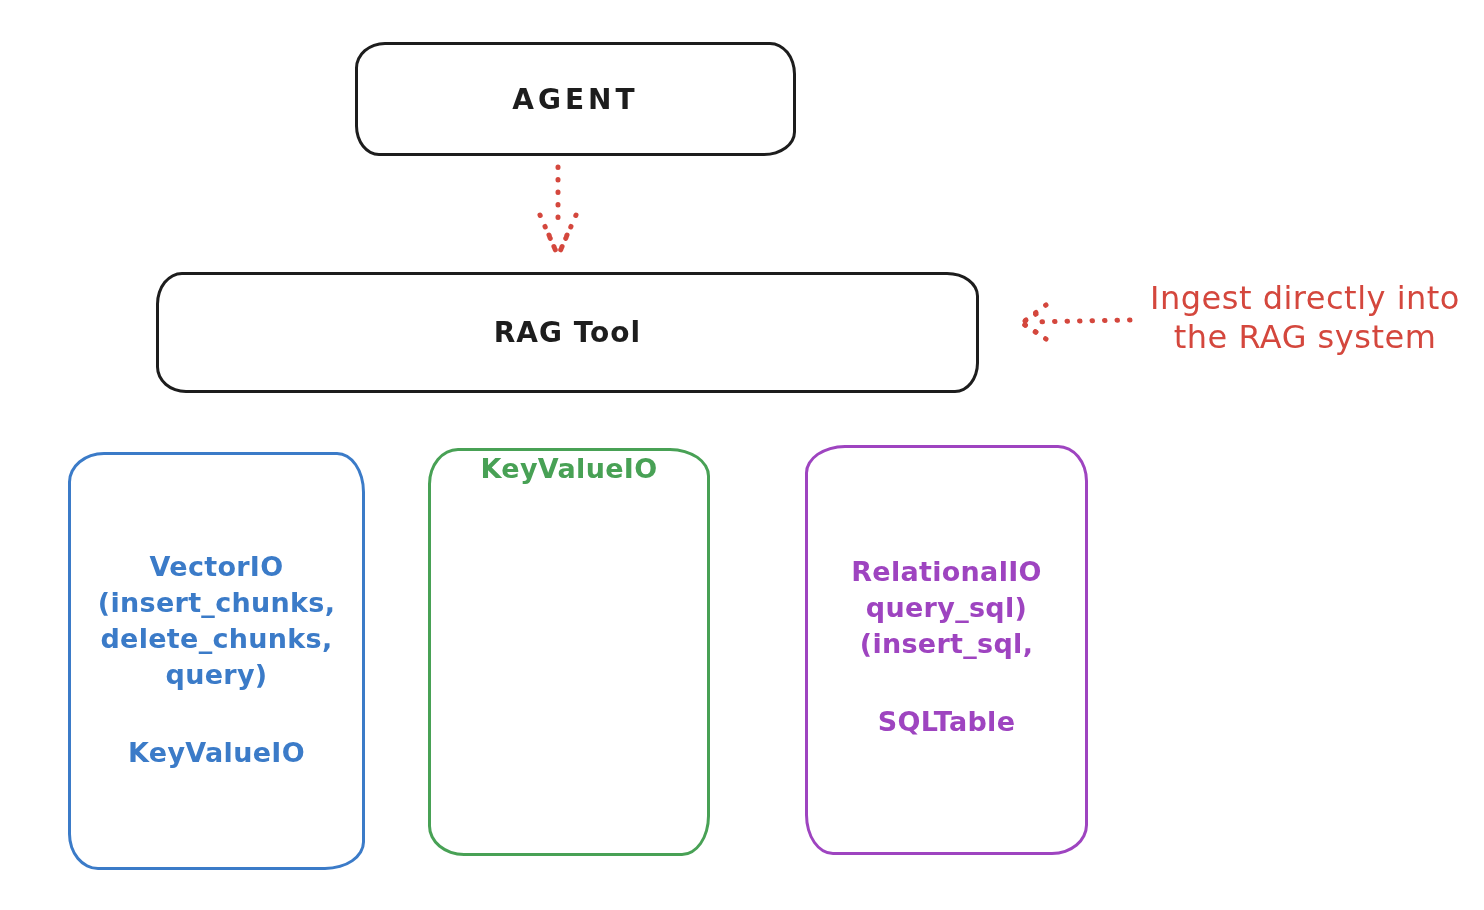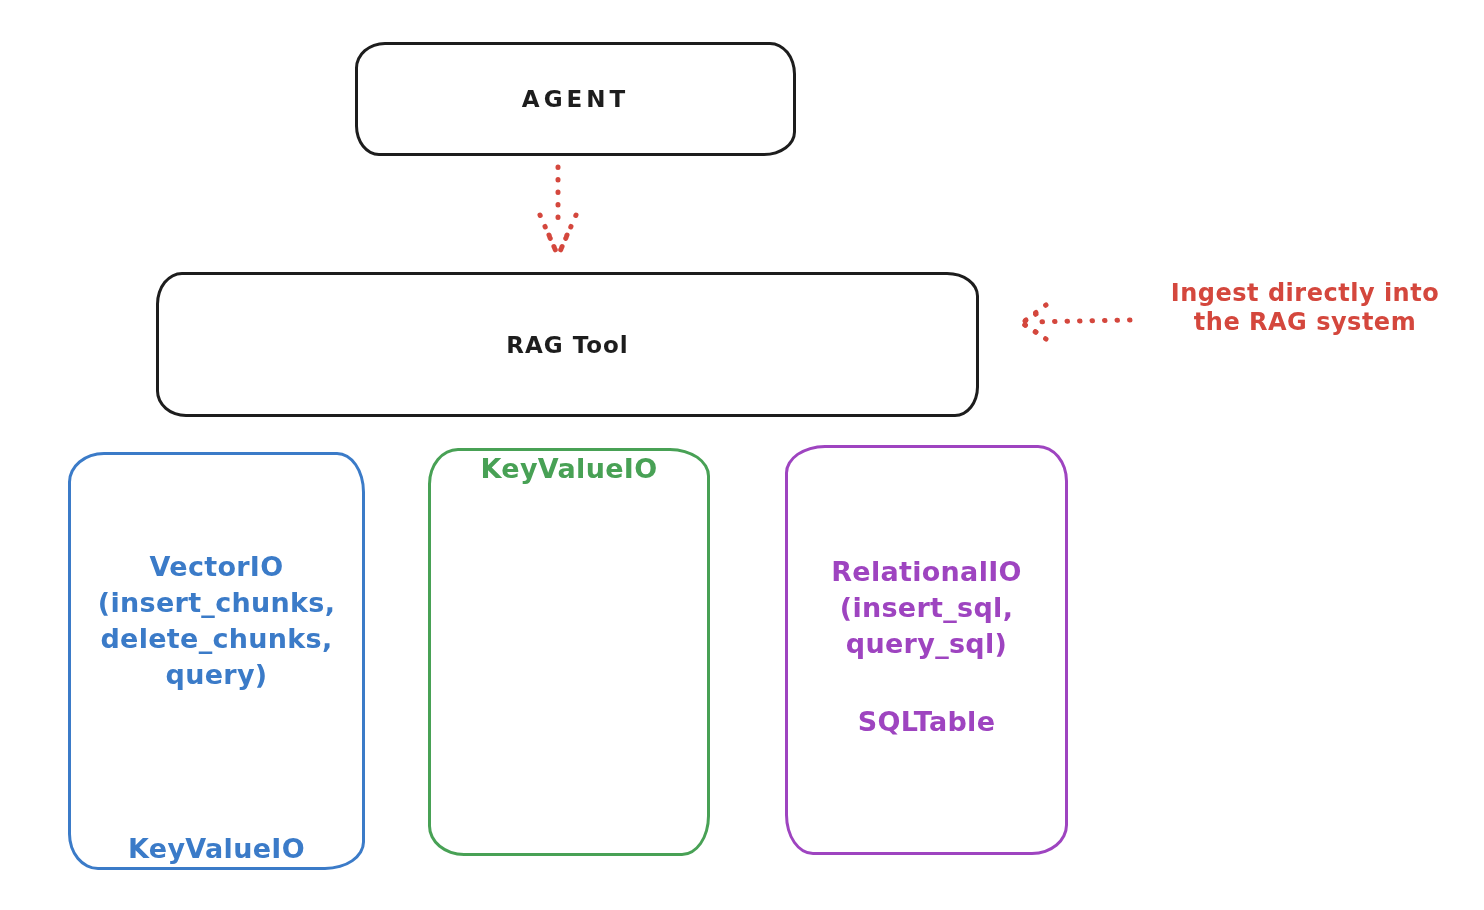--- a/index.html
+++ b/index.html
@@ -17,44 +17,44 @@
   }
   
   .node {
     position: absolute;
     border: 3.5px solid #1d1d1d;
     background: #ffffff;
     display: flex;
     align-items: center;
     justify-content: center;
     color: #1d1d1d;
-    font-size: 23px;
+    font-size: 28px;
     font-weight: bold;
     box-sizing: border-box;
   }
   .node-agent {
     left: 355px; top: 42px;
     width: 441px; height: 114px;
     border-radius: 30px 26px 32px 24px / 26px 32px 24px 30px;
     letter-spacing: 4px;
   }
   .node-rag {
     left: 156px; top: 272px;
-    width: 823px; height: 145px;
+    width: 823px; height: 121px;
     border-radius: 26px 32px 24px 30px / 32px 24px 30px 26px;
     letter-spacing: 1px;
   }
   
   .annotation-text {
     position: absolute;
     left: 1133px; top: 279px;
     width: 344px;
     text-align: center;
-    font-size: 24px;
-    font-weight: bold;
+    font-size: 32px;
+    font-weight: normal;
     line-height: 1.22;
     letter-spacing: 0.5px;
   }
   
   .arrow-svg { position: absolute; }
   .arrow-svg path {
     fill: none;
     stroke-width: 5;
     stroke-linecap: round;
     stroke-dasharray: 0.5 12;
@@ -72,21 +72,20 @@
     font-size: 27px;
     font-weight: bold;
     line-height: 36px;
     letter-spacing: 0.3px;
   }
   .io-box-vector {
     left: 68px; top: 452px;
     width: 297px; height: 418px;
     padding-top: 94px;
     border-radius: 36px 28px 40px 30px / 30px 40px 28px 36px;
-    justify-content: space-between;
   }
   .io-box-keyvalue {
     left: 428px; top: 448px;
     width: 282px; height: 408px;
     border-radius: 30px 40px 28px 36px / 36px 28px 40px 30px;
   }
   .io-box-relational {
     left: 785px; top: 445px;
     width: 283px; height: 410px;
     padding-top: 106px;
@@ -137,22 +136,22 @@
     </div>
     <div class="io-index-label">KeyValueIO</div>
   </div>
 
   <div class="io-box io-box-keyvalue" style="border-color: rgb(72, 161, 85); color: rgb(72, 161, 85);">
     <div class="io-title">
       <div>KeyValueIO</div>
     </div>
   </div>
 
-  <div class="io-box io-box-relational" style="border-color: rgb(158, 68, 192); color: rgb(158, 68, 192);">
+  <div class="io-box io-box-relational" style="border-color: rgb(158, 68, 192); color: rgb(158, 68, 192); margin-left: 20px;">
     <div class="io-title">
       <div>RelationalIO</div>
+      <div>query_sql)</div>
       <div>(insert_sql,</div>
-      <div>query_sql)</div>
     </div>
     <div class="io-index-label">SQLTable</div>
   </div>
 
 </div>
 
 </body></html>

